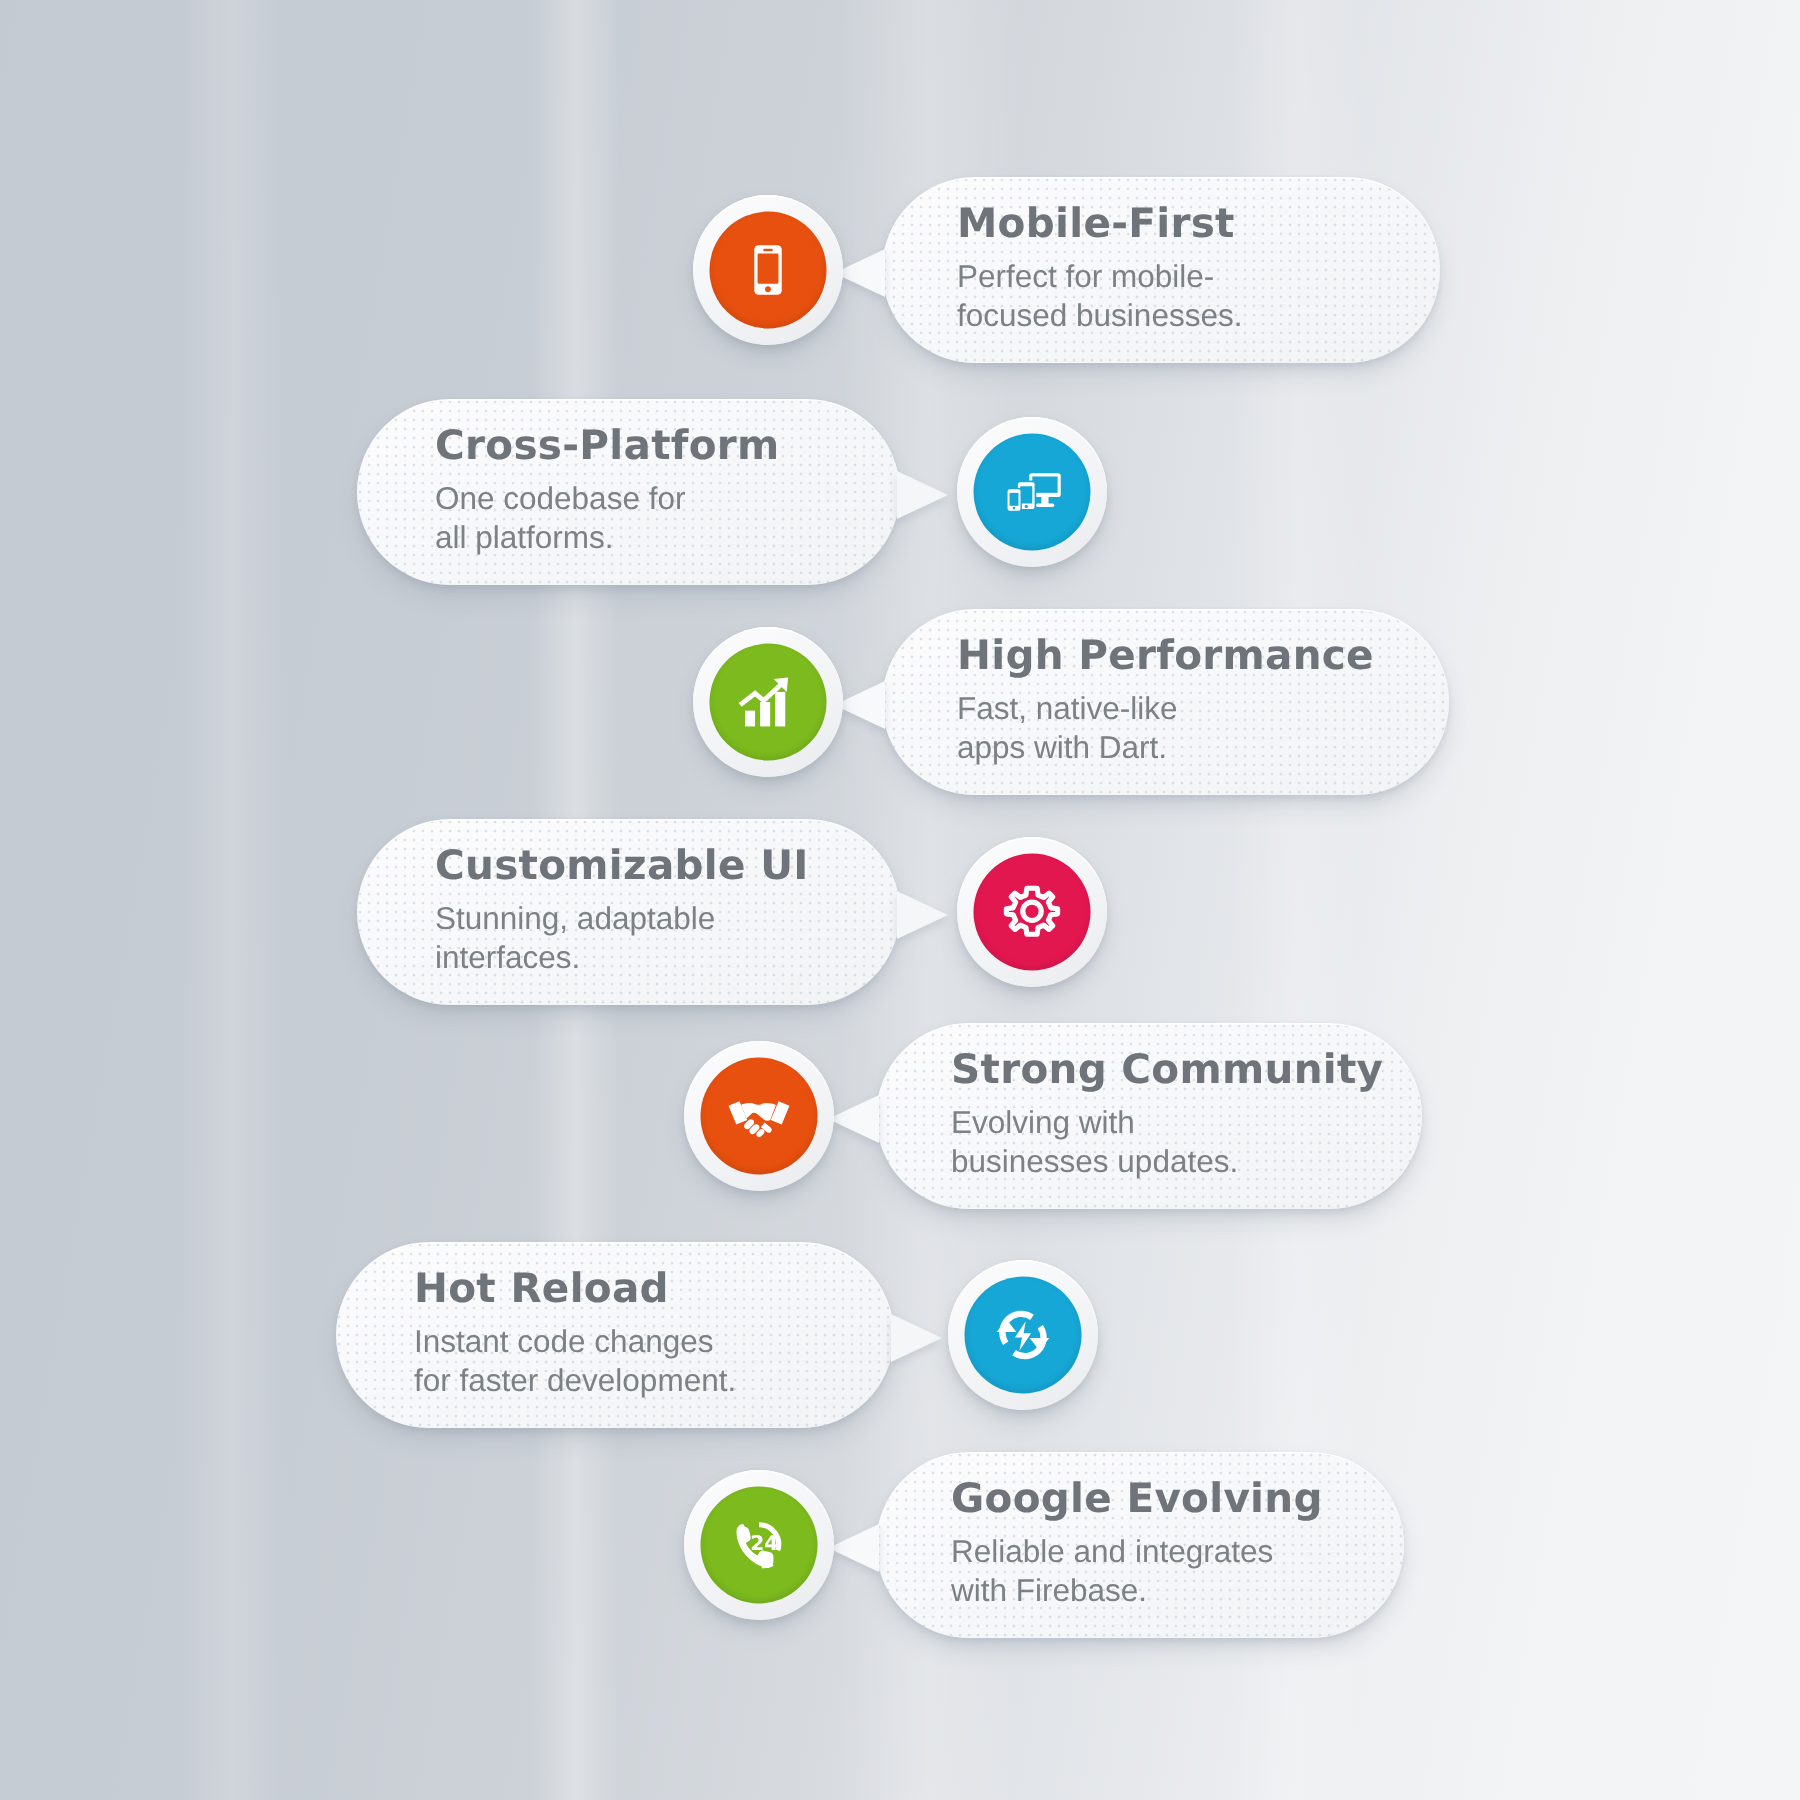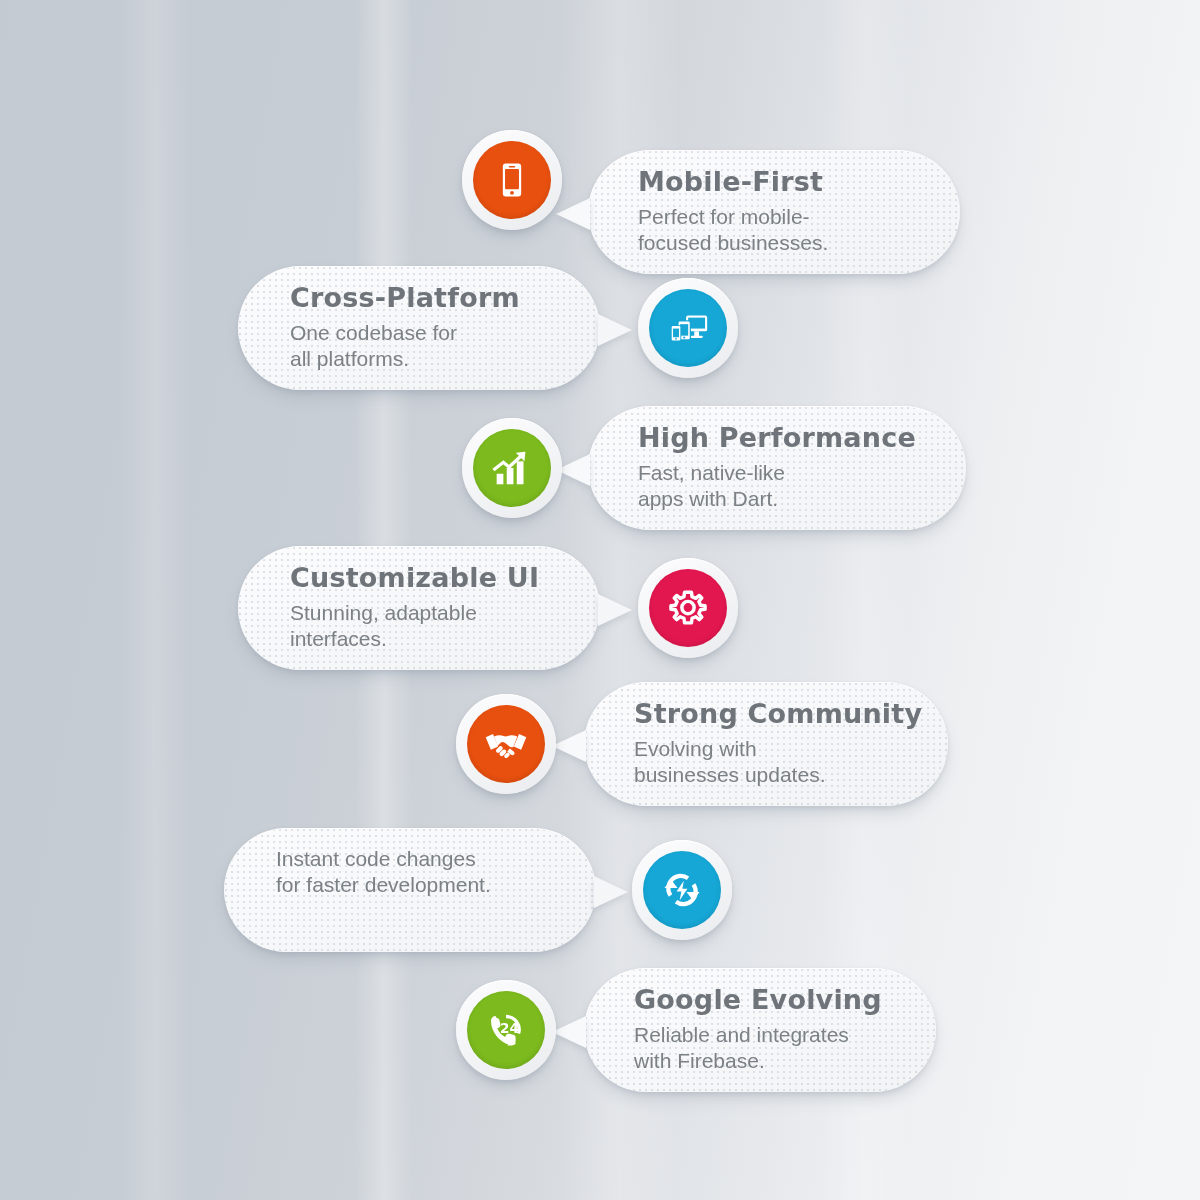--- a/index.html
+++ b/index.html
@@ -185,21 +185,21 @@
     <div class="badge badge-left">
       <div class="disc" style="background:#E8500F;">
         <svg width="44" height="44" viewBox="0 0 48 48">
           <rect x="14" y="6" width="20" height="36" rx="3.2" ry="3.2" fill="#ffffff"></rect>
           <rect x="16.4" y="12" width="15.2" height="22" rx="1" fill="#E8500F"></rect>
           <rect x="20.5" y="8.6" width="7" height="1.8" rx="0.9" fill="#E8500F"></rect>
           <circle cx="24" cy="38" r="2.1" fill="#E8500F"></circle>
         </svg>
       </div>
     </div>
-    <div class="bubble bubble-right" style="width:372px;margin-top:32px;">
+    <div class="bubble bubble-right" style="width:372px;">
       <div class="tail tail-left"></div>
       <div class="bubble-text">
         <p class="title">Mobile-First</p>
         <p class="desc">Perfect for mobile-
 focused businesses.</p>
       </div>
     </div>
   </div>
 
   <div class="row" id="row-2">
@@ -312,20 +312,21 @@
         <p class="desc">Evolving with
 businesses updates.</p>
       </div>
     </div>
   </div>
 
   <div class="row" id="row-5">
     <div class="bubble bubble-left" style="right:604px;width:372px;">
       <div class="tail tail-right"></div>
       <div class="bubble-text">
+        <p class="title">Hot Reload</p>
         <p class="desc">Instant code changes
 for faster development.</p>
       </div>
     </div>
     <div class="badge badge-right" style="left:632px;">
       <div class="disc" style="background:#16A7D6;">
         <svg width="48" height="48" viewBox="0 0 48 48">
           <path d="M12.5 29.5 A12.5 12.5 0 0 1 30 12.2" stroke="#ffffff" stroke-width="4.2" fill="none" stroke-linecap="butt"></path>
           <path d="M35.5 18.5 A12.5 12.5 0 0 1 18 35.8" stroke="#ffffff" stroke-width="4.2" fill="none" stroke-linecap="butt"></path>
           <path d="M13 13.5 L19.5 22 L6.5 22 Z" fill="#ffffff"></path>

